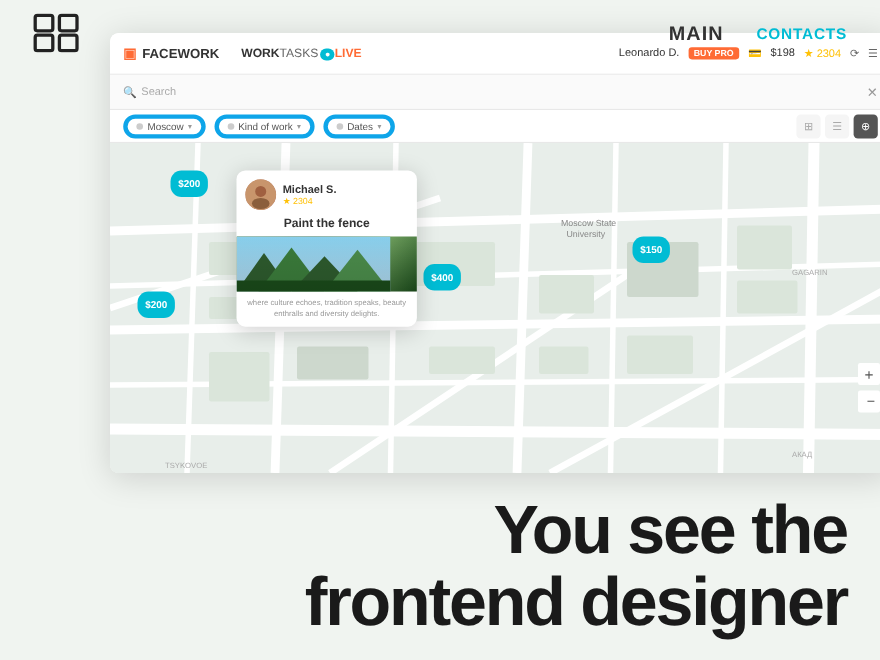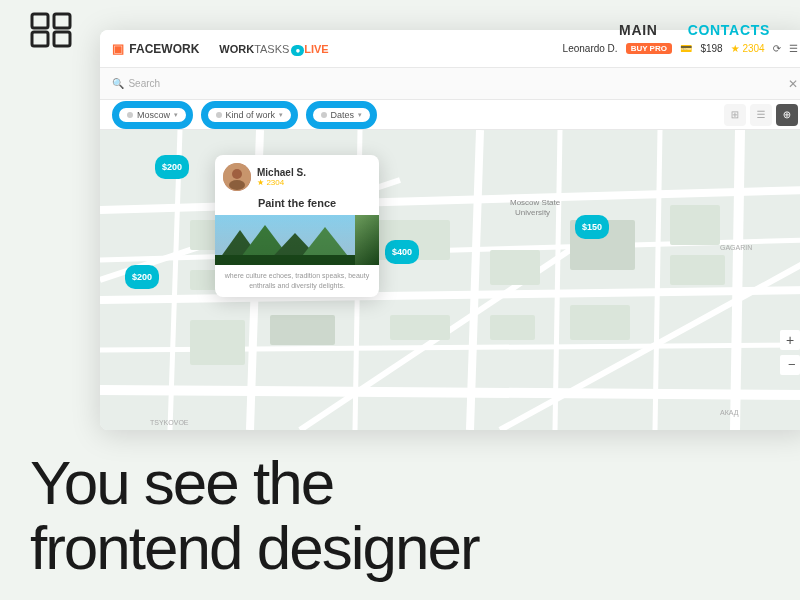--- a/index.html
+++ b/index.html
@@ -30,21 +30,21 @@
     .nav-logo-icon {
       width: 42px;
       height: 36px;
     }
     .nav-links {
       display: flex;
       align-items: center;
       gap: 30px;
     }
     .nav-link-main {
-      font-size: 14px;
+      font-size: 18px;
       font-weight: 600;
       color: #333;
       text-decoration: none;
       letter-spacing: 0.05em;
     }
     .nav-link-contacts {
       font-size: 14px;
       font-weight: 600;
       color: #00bcd4;
       text-decoration: none;
@@ -182,21 +182,21 @@
       height: 30px;
       display: flex;
       align-items: center;
       padding: 0 12px;
       gap: 8px;
     }
     .app-filter-item {
       display: flex;
       align-items: center;
       gap: 4px;
-      border: 7px solid #0ea5e9;
+      border: 4px solid #0ea5e9;
       border-radius: 14px;
       padding: 2px 8px;
       font-size: 9px;
       color: #555;
     }
     .app-filter-dot {
       width: 6px;
       height: 6px;
       background: #ccc;
       border-radius: 50%;
@@ -327,24 +327,25 @@
     .hero-text {
       position: absolute;
       bottom: 0;
       left: 0;
       right: 0;
       z-index: 50;
       padding: 0 30px 20px;
     }
     .hero-title {
       font-size: 62px;
-      font-weight: 400;
+      font-weight: 700;
       color: #1a1a1a;
       line-height: 1.05;
       letter-spacing: -2px;
+      text-align: right;
     }
   </style>
 </head>
 <body>
 
 <nav class="nav">
   <div class="nav-logo">
     <svg class="nav-logo-icon" viewBox="0 0 42 36" fill="none">
       <rect x="2" y="2" width="16" height="14" rx="2" stroke="#222" stroke-width="3" fill="none"></rect>
       <rect x="24" y="2" width="16" height="14" rx="2" stroke="#222" stroke-width="3" fill="none"></rect>

